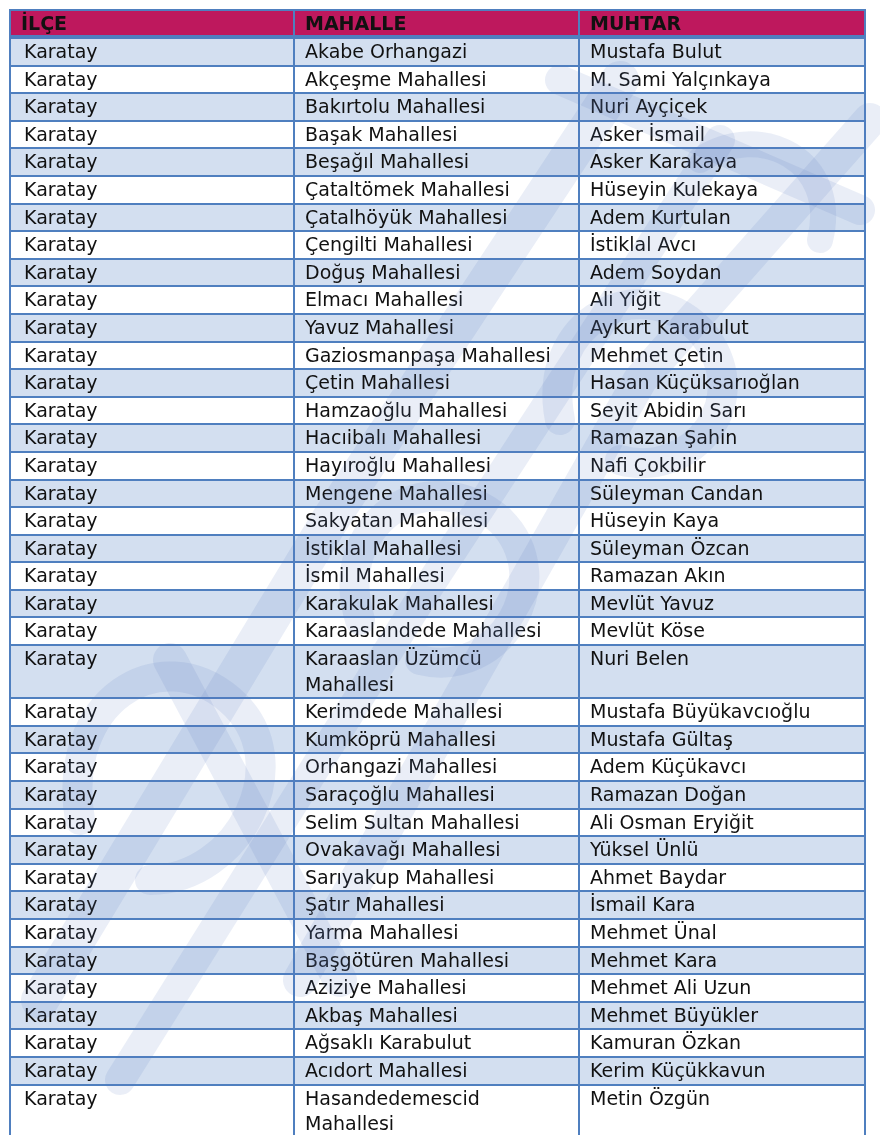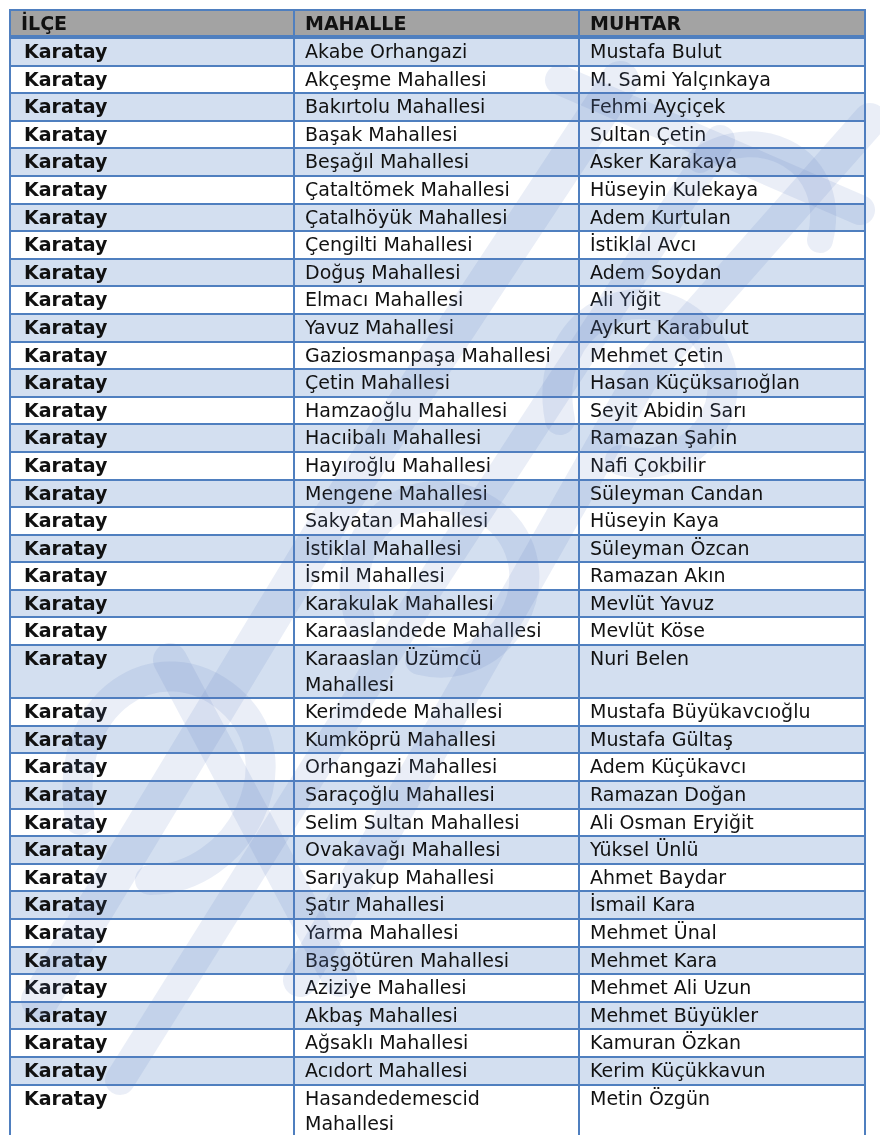--- a/index.html
+++ b/index.html
@@ -43,29 +43,29 @@
       padding: 0 10px;
       text-align: left;
       vertical-align: top;
       font-size: 19px;
       line-height: 25.6px;
       height: 25.6px;
       box-sizing: border-box;
     }
     thead th {
       font-weight: bold;
-      background: #a3a3a3;
+      background: #be185d;
       border-bottom: 4px solid #4f7fbf;
       height: 27px;
       line-height: 24px;
       font-size: 19px;
     }
     tbody tr:nth-child(odd) td { background: #d3dff0; }
     tbody tr:nth-child(even) td { background: #ffffff; }
-    td.ilce { font-weight: bold; padding-left: 13px; }
+    td.ilce { font-weight: normal; padding-left: 13px; }
     td.mahalle, td.muhtar { font-weight: normal; }
   </style>
 </head>
 <body>
 
 <div class="table-wrap">
   <table>
     <colgroup>
       <col class="c1">
         <col class="c2">
@@ -85,26 +85,26 @@
           <td class="muhtar">Mustafa Bulut</td>
         </tr>
         <tr>
           <td class="ilce">Karatay</td>
           <td class="mahalle">Akçeşme Mahallesi</td>
           <td class="muhtar">M. Sami Yalçınkaya</td>
         </tr>
         <tr>
           <td class="ilce">Karatay</td>
           <td class="mahalle">Bakırtolu Mahallesi</td>
-          <td class="muhtar">Fehmi Ayçiçek</td>
+          <td class="muhtar">Nuri Ayçiçek</td>
         </tr>
         <tr>
           <td class="ilce">Karatay</td>
           <td class="mahalle">Başak Mahallesi</td>
-          <td class="muhtar">Sultan Çetin</td>
+          <td class="muhtar">Asker İsmail</td>
         </tr>
         <tr>
           <td class="ilce">Karatay</td>
           <td class="mahalle">Beşağıl Mahallesi</td>
           <td class="muhtar">Asker Karakaya</td>
         </tr>
         <tr>
           <td class="ilce">Karatay</td>
           <td class="mahalle">Çataltömek Mahallesi</td>
           <td class="muhtar">Hüseyin Kulekaya</td>
@@ -249,21 +249,21 @@
           <td class="mahalle">Aziziye Mahallesi</td>
           <td class="muhtar">Mehmet Ali Uzun</td>
         </tr>
         <tr>
           <td class="ilce">Karatay</td>
           <td class="mahalle">Akbaş Mahallesi</td>
           <td class="muhtar">Mehmet Büyükler</td>
         </tr>
         <tr>
           <td class="ilce">Karatay</td>
-          <td class="mahalle">Ağsaklı Mahallesi</td>
+          <td class="mahalle">Ağsaklı Karabulut</td>
           <td class="muhtar">Kamuran Özkan</td>
         </tr>
         <tr>
           <td class="ilce">Karatay</td>
           <td class="mahalle">Acıdort Mahallesi</td>
           <td class="muhtar">Kerim Küçükkavun</td>
         </tr>
         <tr>
           <td class="ilce">Karatay</td>
           <td class="mahalle">Hasandedemescid Mahallesi</td>

